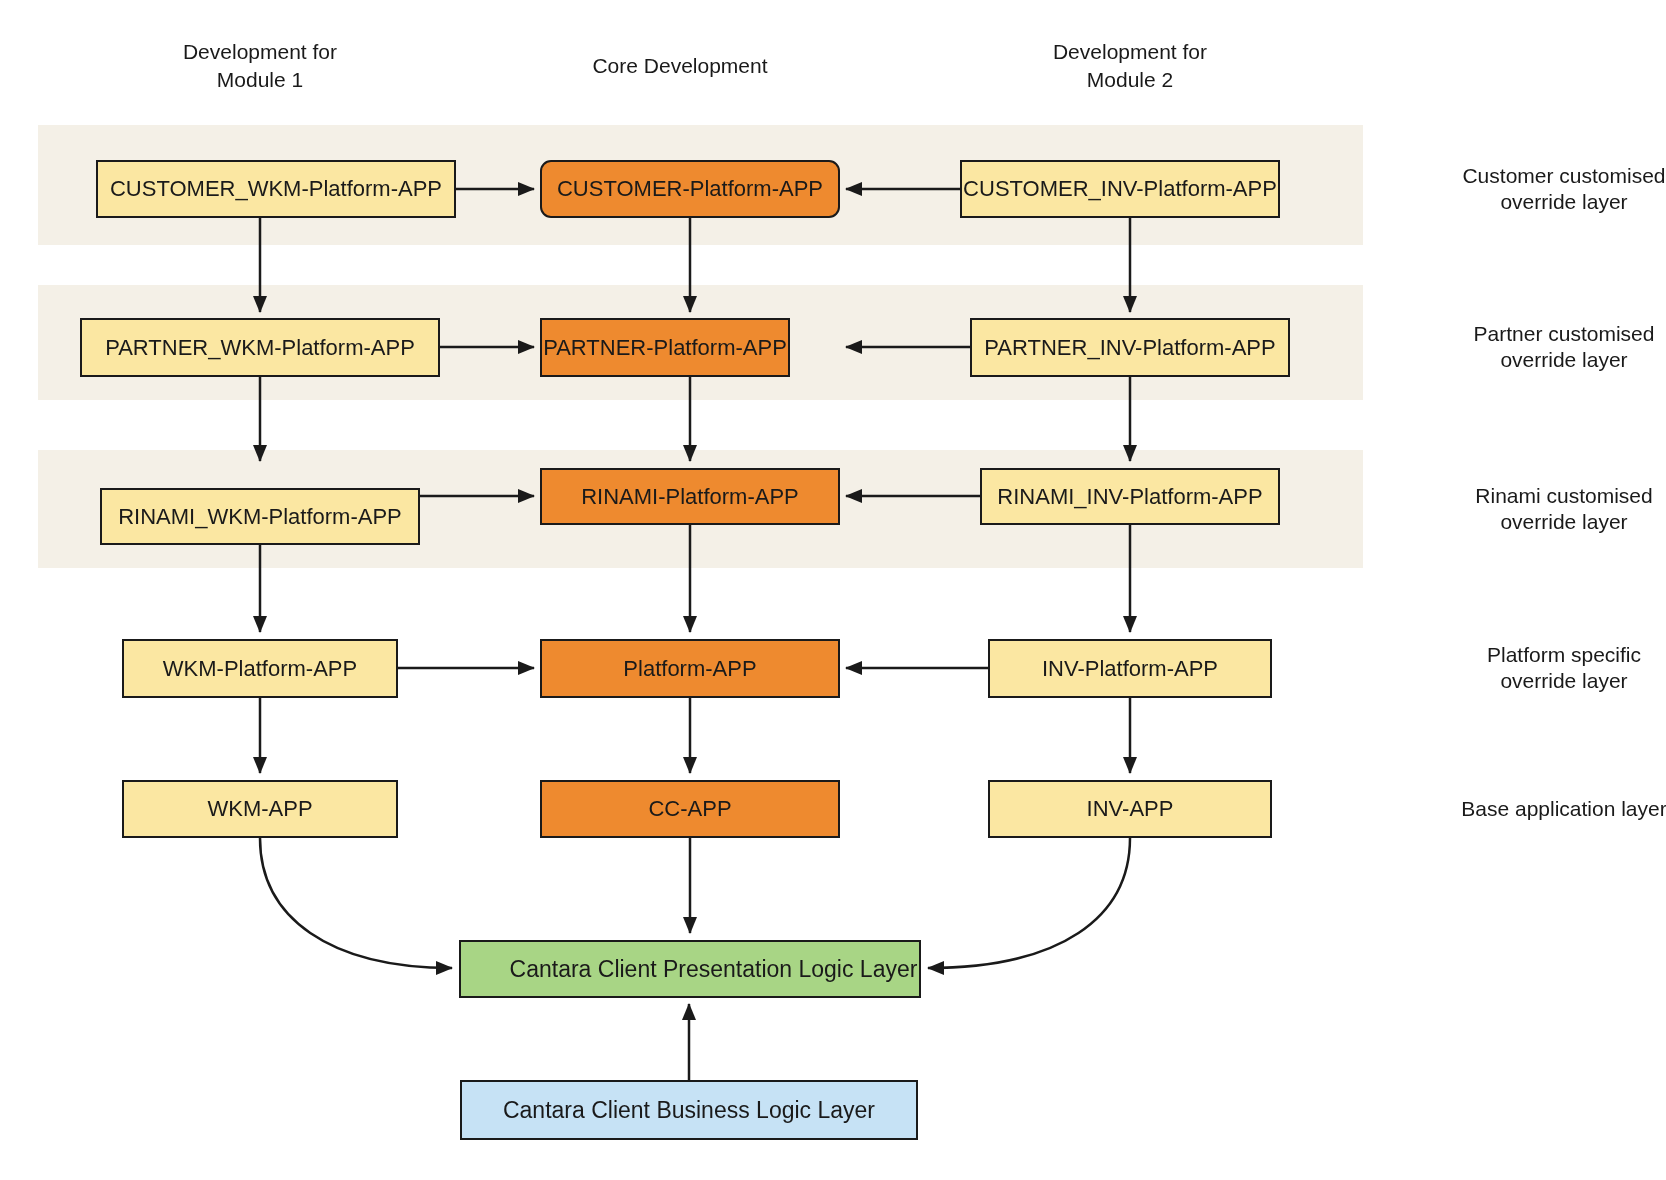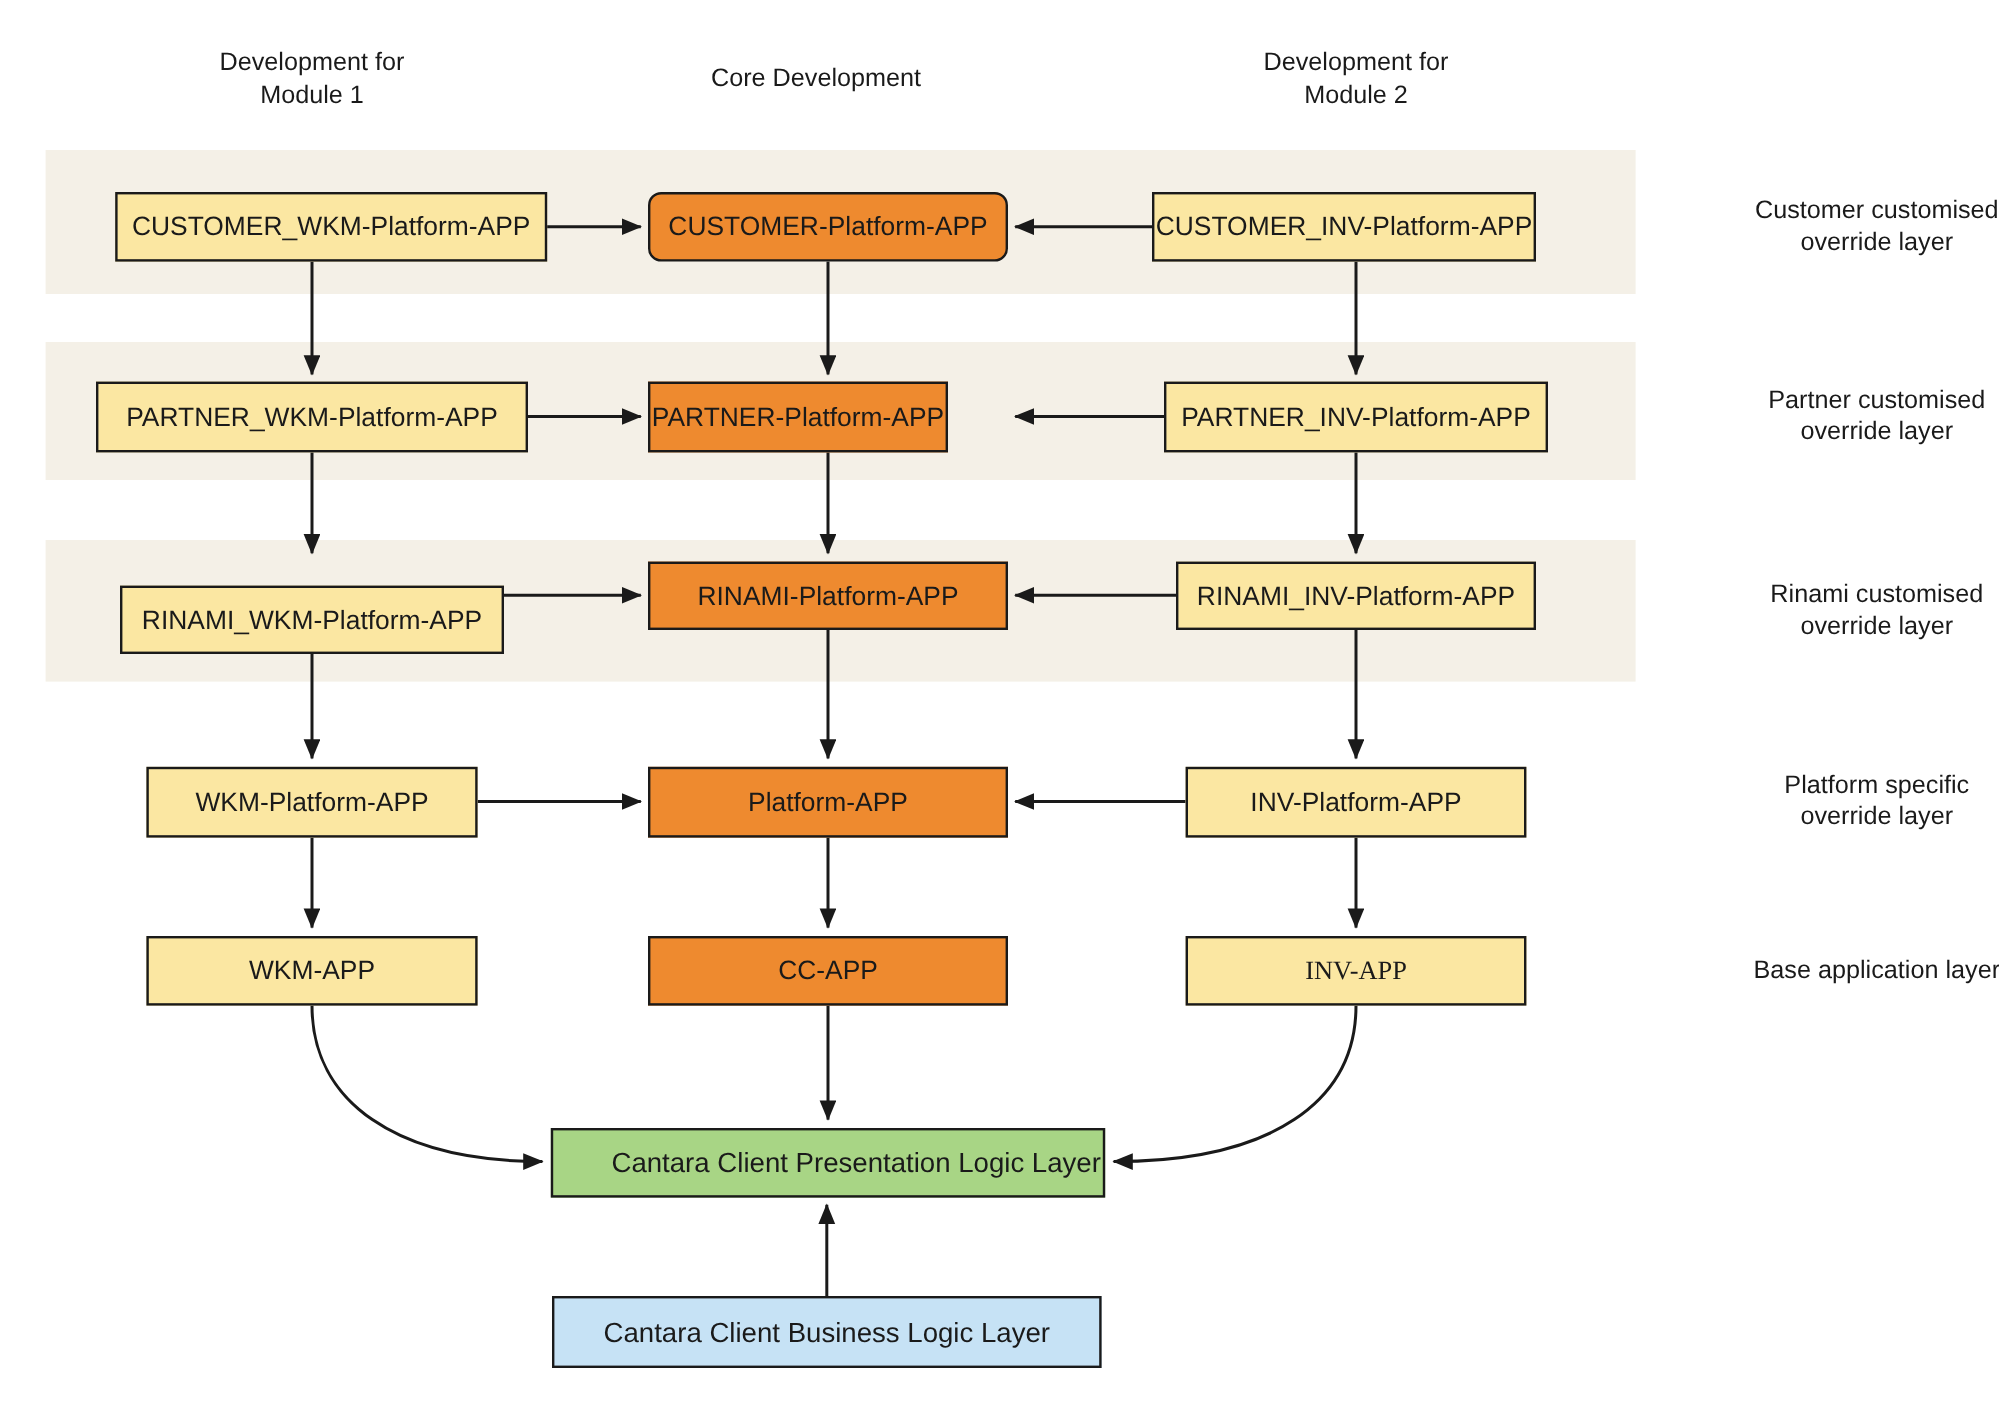--- a/index.html
+++ b/index.html
@@ -90,21 +90,21 @@
 <div class="node" style="left:100px;top:468px;width:320px;height:57px;margin-top:20px;">RINAMI_WKM-Platform-APP</div>
 <div class="node core" style="left:540px;top:468px;width:300px;height:57px;">RINAMI-Platform-APP</div>
 <div class="node" style="left:980px;top:468px;width:300px;height:57px;">RINAMI_INV-Platform-APP</div>
 
 <div class="node" style="left:122px;top:639px;width:276px;height:59px;">WKM-Platform-APP</div>
 <div class="node core" style="left:540px;top:639px;width:300px;height:59px;">Platform-APP</div>
 <div class="node" style="left:988px;top:639px;width:284px;height:59px;">INV-Platform-APP</div>
 
 <div class="node" style="left:122px;top:780px;width:276px;height:58px;">WKM-APP</div>
 <div class="node core" style="left:540px;top:780px;width:300px;height:58px;">CC-APP</div>
-<div class="node" style="left:988px;top:780px;width:284px;height:58px;font-family:Liberation Serif, serif;">INV-APP</div>
+<div class="node" style="left:988px;top:780px;width:284px;height:58px;">INV-APP</div>
 
 <div class="node green" style="left:459px;top:940px;width:462px;height:58px;padding-left:47px;">Cantara Client Presentation Logic Layer</div>
 <div class="node blue" style="left:460px;top:1080px;width:458px;height:60px;">Cantara Client Business Logic Layer</div>
 
 <div class="layerlabel" style="top:163px;">Customer customised
 override layer</div>
 <div class="layerlabel" style="top:321px;">Partner customised
 override layer</div>
 <div class="layerlabel" style="top:483px;">Rinami customised
 override layer</div>

